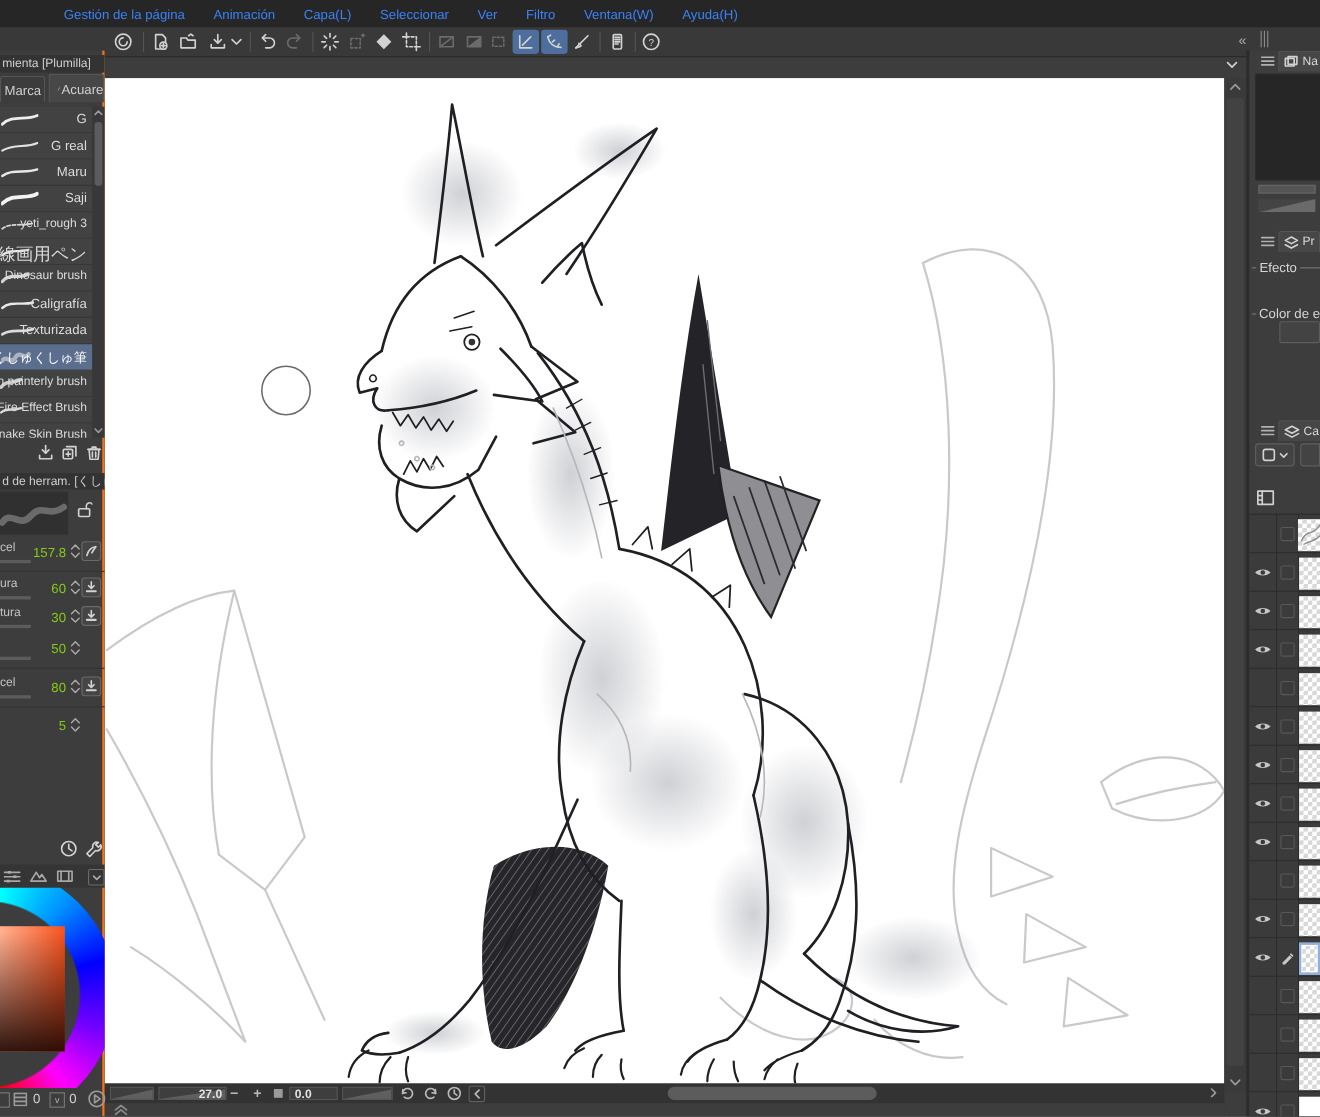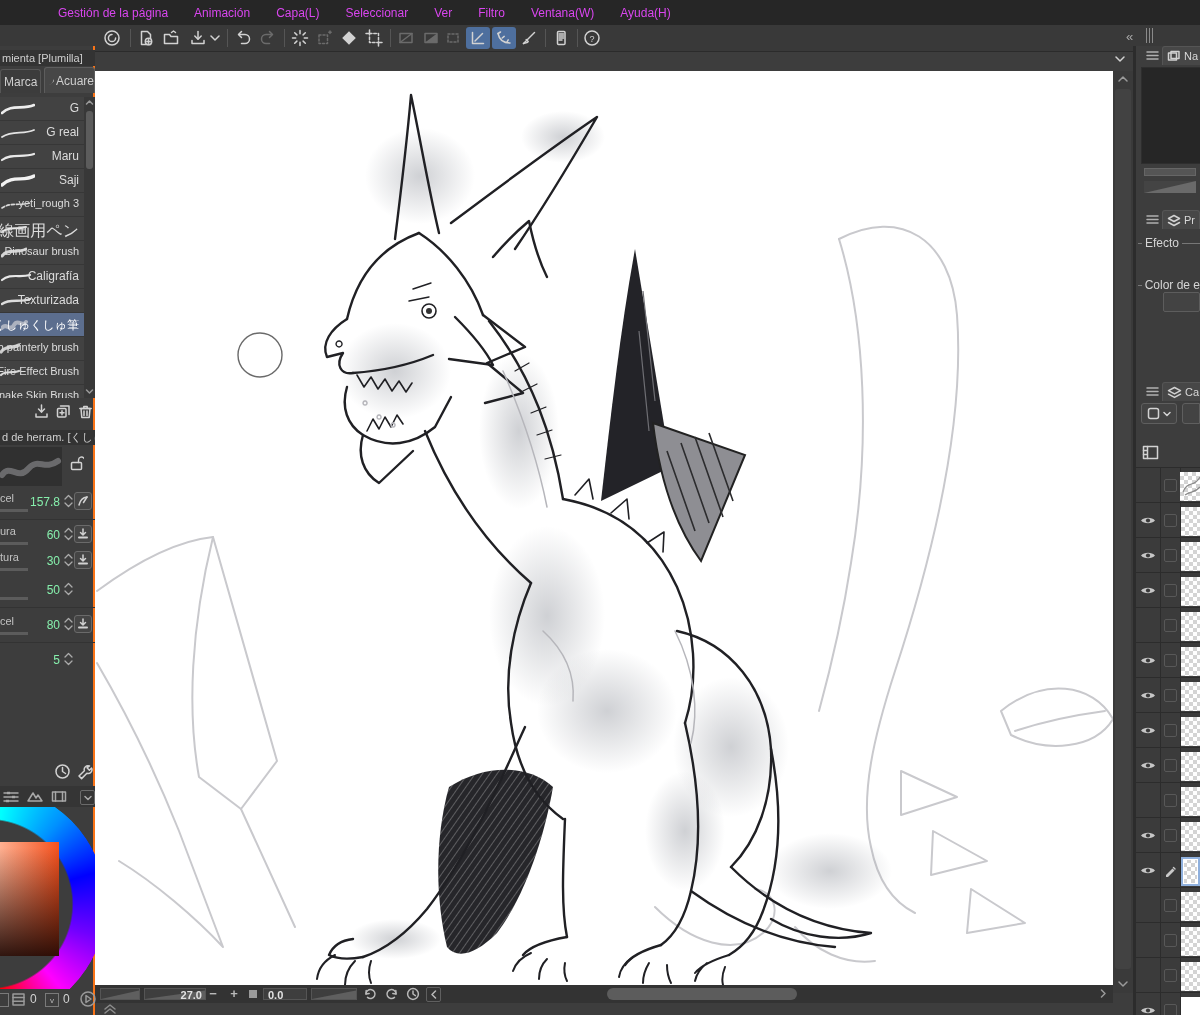--- a/index.html
+++ b/index.html
@@ -2,38 +2,38 @@
 <html><head>
 <meta charset="utf-8">
 <style>
   html,body{margin:0;padding:0;background:#222;}
   #app{position:relative;width:1200px;height:1015px;overflow:hidden;background:#3d3d3d;
        font-family:"Liberation Sans",sans-serif;color:#cfcfcf;font-size:12px;}
   .abs{position:absolute;}
   svg.ic{stroke:#d2d2d2;fill:none;stroke-width:1.5;stroke-linecap:round;stroke-linejoin:round;display:block;}
   
   #menubar{left:0;top:0;width:1200px;height:25px;background:#262626;display:flex;align-items:center;padding-left:45px;box-sizing:border-box;}
-  #menubar span{padding:0 13px;color:#d946ef;}
+  #menubar span{padding:0 13px;color:#3b82f6;}
   
   #toolbar{left:0;top:25px;width:1200px;height:27px;background:#393939;border-bottom:1px solid #2b2b2b;box-sizing:border-box;}
   .tbtn{position:absolute;top:2px;width:24px;height:22px;border-radius:3px;display:flex;align-items:center;justify-content:center;}
   .tbtn.active{background:#4e6f9e;}
   .tbtn.disabled svg.ic{stroke:#6b6b6b;}
   .tsep{position:absolute;top:4px;width:1px;height:18px;background:#555;}
   
   #tabbar{left:95px;top:52px;width:1038px;height:19px;background:#2e2e2e;}
   #doc-tab{position:absolute;left:103px;top:0;width:100px;height:19px;background:#66789b;color:#fff;display:flex;align-items:center;padding:0 6px;box-sizing:border-box;}
   #doc-tab .dot{position:absolute;right:9px;top:7px;width:6px;height:6px;border-radius:50%;background:#e9e9e9;}
   
   .strip{background:#333;color:#cfcfcf;font-size:11px;display:flex;align-items:center;padding-left:2px;box-sizing:border-box;white-space:nowrap;overflow:hidden;}
   .brow{position:absolute;left:0;width:84px;height:24px;background:#424242;border-bottom:1px solid #373737;box-sizing:border-box;}
   .brow .bname{position:absolute;right:5px;top:4px;color:#dcdcdc;white-space:nowrap;}
   .brow.sel{background:#5c6e8e;} .brow.sel .bname{color:#fff;}
   .sbtn{border:1px solid #6a6a6a;border-radius:3px;background:#454545;display:flex;align-items:center;justify-content:center;box-sizing:border-box;}
-  .propval{position:absolute;font-size:12px;color:#86efac;text-align:right;width:40px;}
+  .propval{position:absolute;font-size:12px;color:#84cc16;text-align:right;width:40px;}
   .proplabel{position:absolute;left:0;font-size:11px;color:#c2c2c2;}
   .minitrack{position:absolute;left:0;width:28px;height:3px;background:#5c5c5c;}
   .divline{position:absolute;left:0;width:95px;height:1px;background:#333;}
   
   #statusbar{left:95px;top:985px;width:1018px;height:18px;background:#333;font-weight:bold;}
   .ramp{position:absolute;background:#3e3e3e;border:1px solid #555;box-sizing:border-box;overflow:hidden;}
   .ramp i{position:absolute;left:0;bottom:0;width:100%;height:100%;background:#5f5f5f;clip-path:polygon(0 100%,100% 15%,100% 100%);}
   .sbico{position:absolute;display:flex;align-items:center;justify-content:center;color:#b9b9b9;}
   
   .ph-tab{position:absolute;background:#474747;border:1px solid #555;border-bottom:none;border-radius:3px 3px 0 0;display:flex;align-items:center;gap:3px;padding:0 4px;height:19px;box-sizing:border-box;font-size:11px;color:#d8d8d8;}

